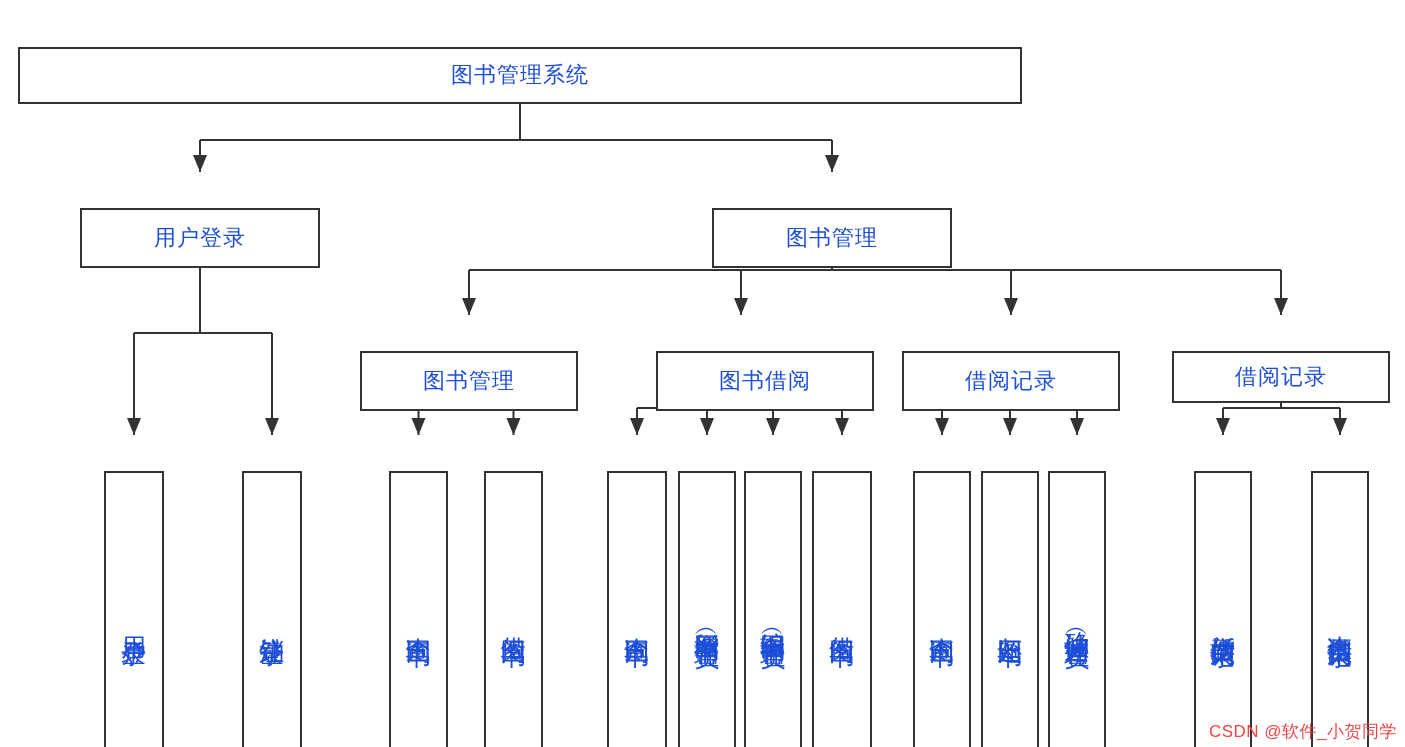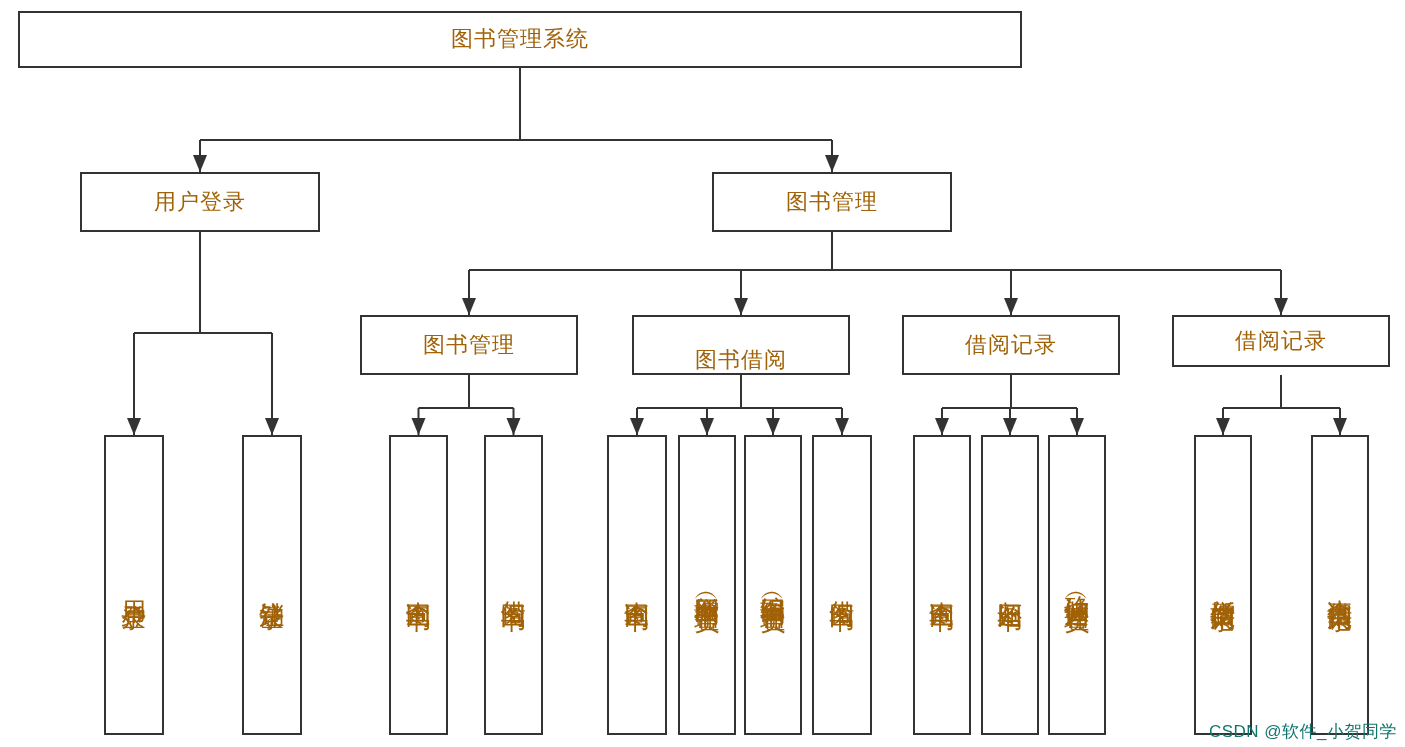--- a/index.html
+++ b/index.html
@@ -20,21 +20,22 @@
     height: 747px;
   }
   .node {
     position: absolute;
     box-sizing: border-box;
     border: 2px solid #333333;
     background: #ffffff;
     display: flex;
     align-items: center;
     justify-content: center;
-    color: #a16207;
+    color: #1d4ed8;
+    margin-top: 36px;
   }
   .node-h {
     font-size: 22px;
     letter-spacing: 1px;
     line-height: 1.2;
   }
   .node-v {
     writing-mode: vertical-rl;
     text-orientation: upright;
     font-size: 25px;
@@ -62,21 +63,21 @@
     fill: none;
   }
   #links polygon {
     fill: #333333;
   }
   .watermark {
     position: absolute;
     right: 8px;
     bottom: 4px;
     font-size: 17px;
-    color: #0f766e;
+    color: #ef4444;
     letter-spacing: 0.5px;
     white-space: nowrap;
   }
 </style>
 </head>
 <body>
 
 <div id="diagram-root">
   <svg id="links" viewBox="0 0 1405 747">
       <line x1="520" y1="68" x2="520" y2="140"></line>
@@ -138,21 +139,21 @@
       </div>
       <div class="node node-h" style="left: 80px; top: 172px; width: 240px; height: 60px;">
         <span class="htext">用户登录</span>
       </div>
       <div class="node node-h" style="left: 712px; top: 172px; width: 240px; height: 60px;">
         <span class="htext">图书管理</span>
       </div>
       <div class="node node-h" style="left: 360px; top: 315px; width: 218px; height: 60px;">
         <span class="htext">图书管理</span>
       </div>
-      <div class="node node-h" style="left: 632px; top: 315px; width: 218px; height: 60px; align-items: flex-end;">
+      <div class="node node-h" style="left: 656px; top: 315px; width: 218px; height: 60px;">
         <span class="htext">图书借阅</span>
       </div>
       <div class="node node-h" style="left: 902px; top: 315px; width: 218px; height: 60px;">
         <span class="htext">借阅记录</span>
       </div>
       <div class="node node-h" style="left: 1172px; top: 315px; width: 218px; height: 52px;">
         <span class="htext">借阅记录</span>
       </div>
       <div class="node node-v" style="left: 104px; top: 435px; width: 60px; height: 300px;">
         <span class="vtext">用户登录</span>

